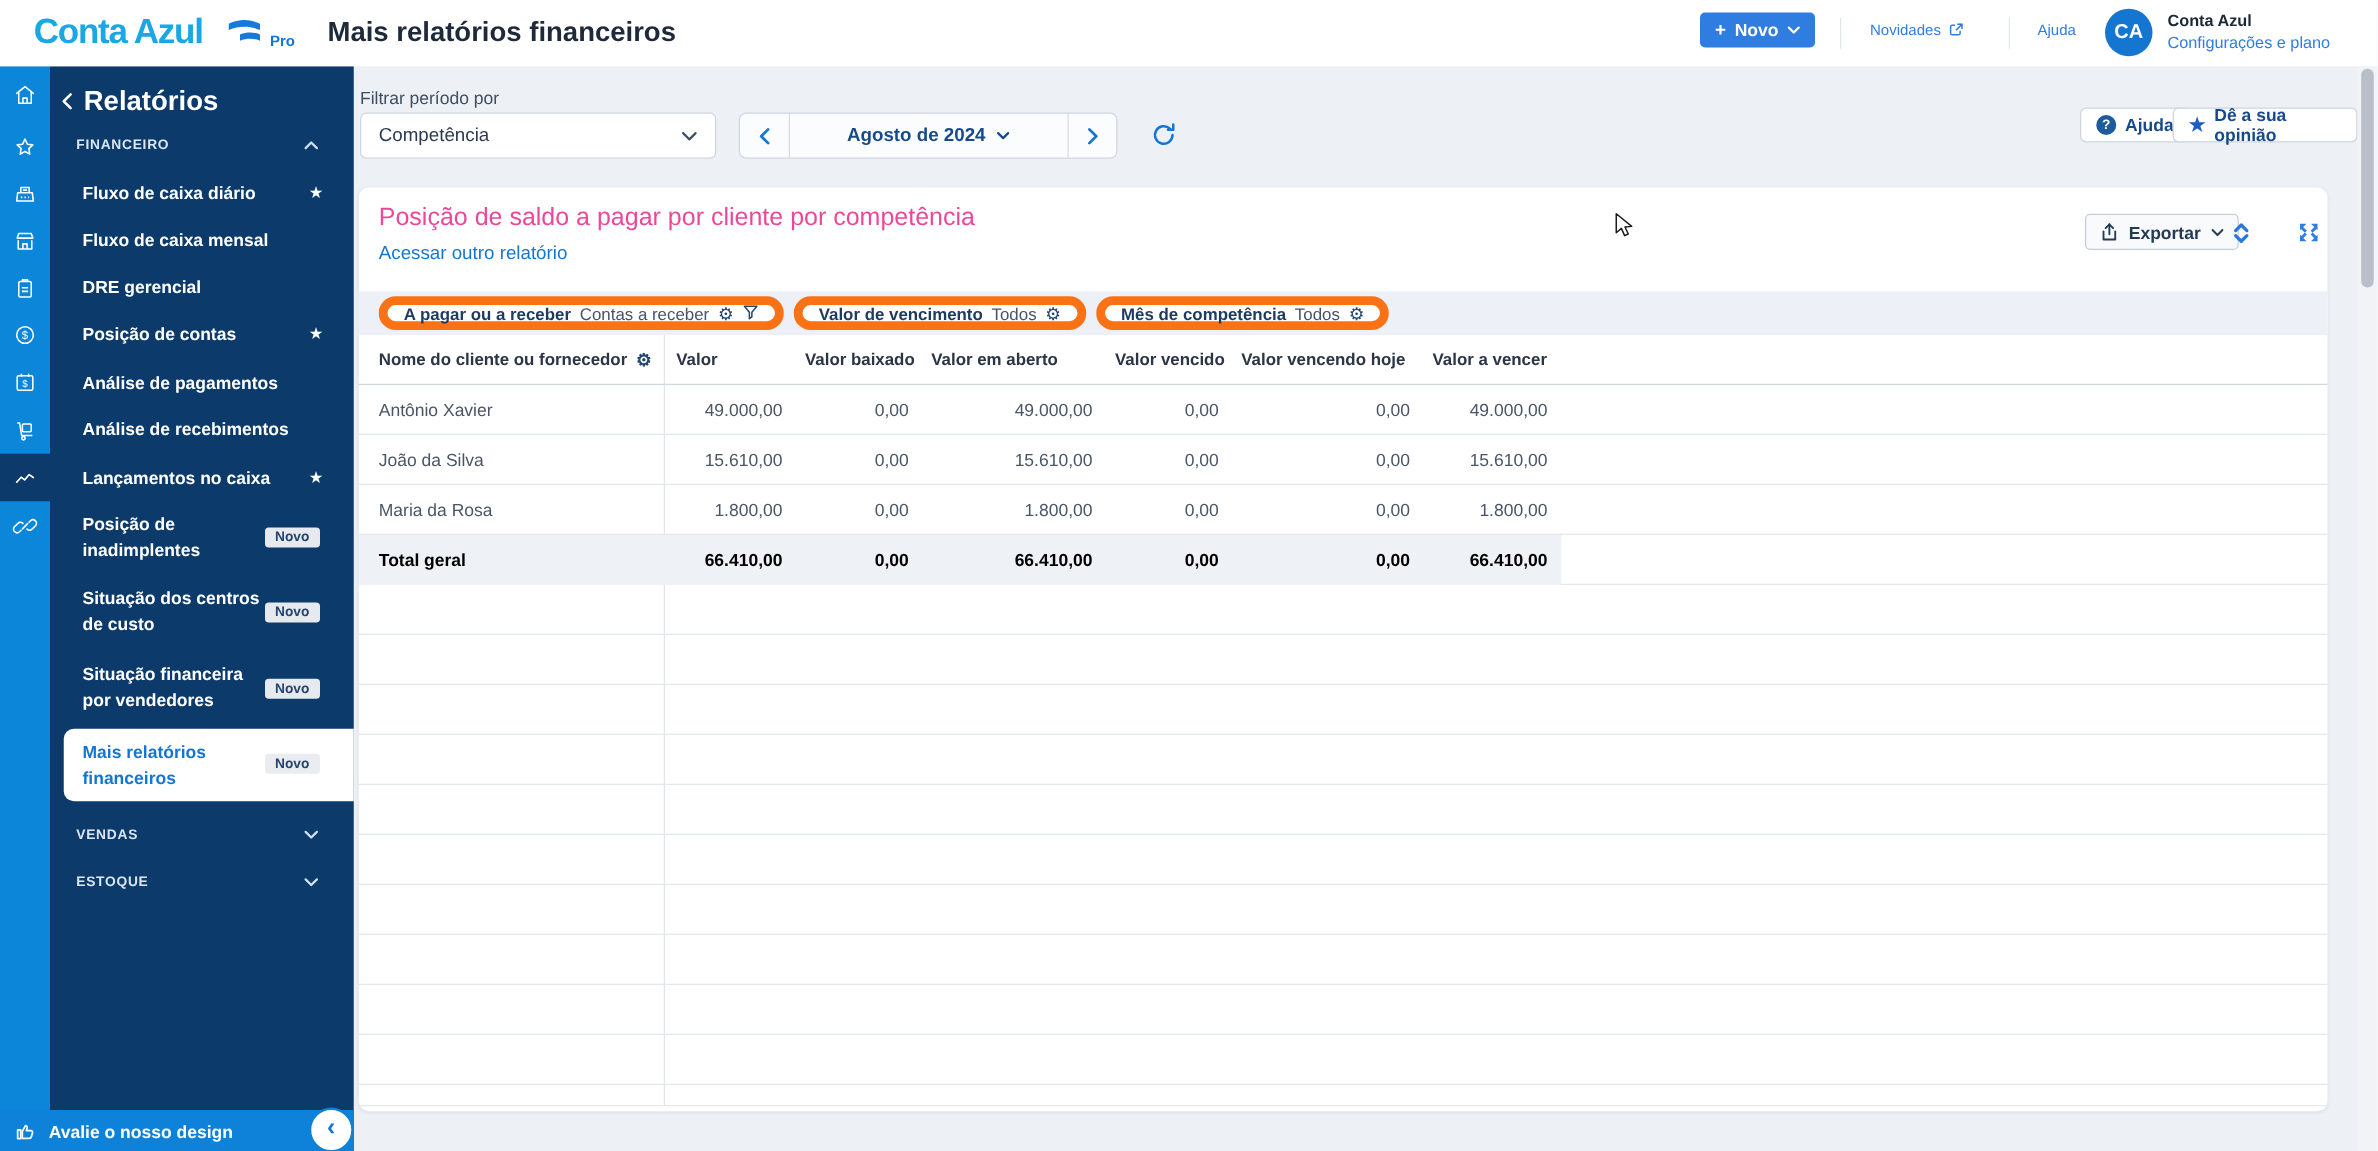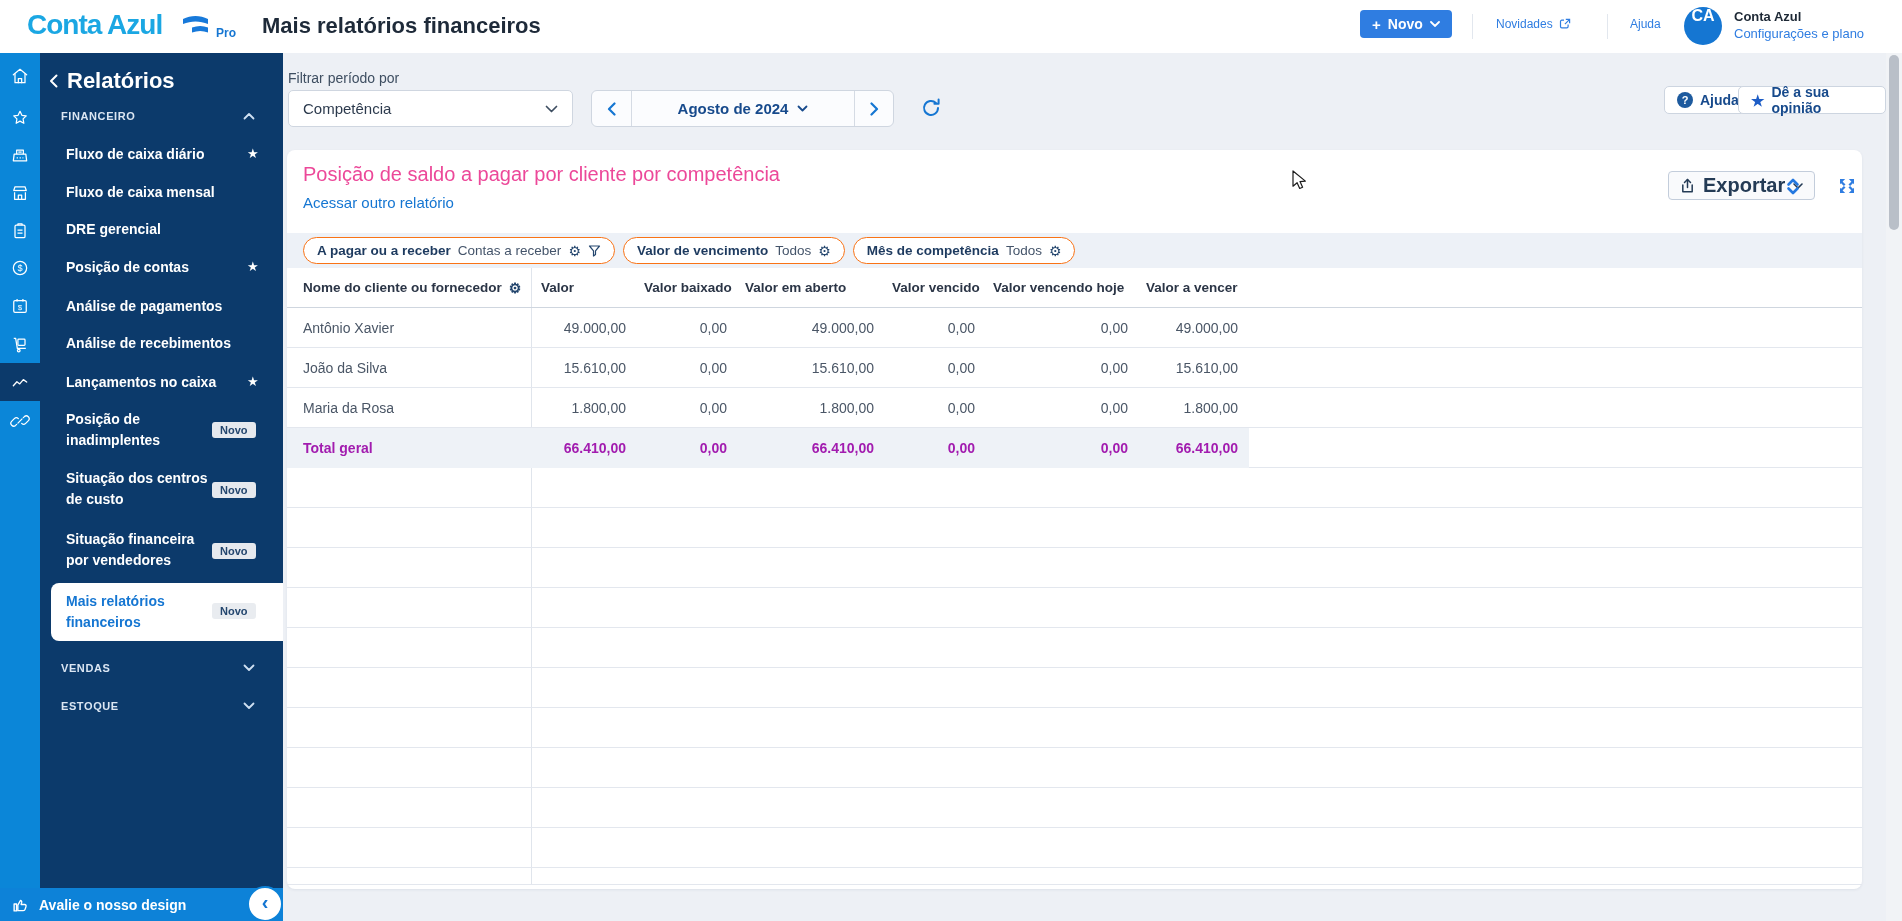--- a/index.html
+++ b/index.html
@@ -9,21 +9,21 @@
 
   
   .topbar{position:absolute;left:0;top:0;width:1902px;height:53px;background:#fff;z-index:30}
   .logo-text{position:absolute;left:27px;top:9px;font-size:28px;font-weight:800;color:#1ba7e3;letter-spacing:-1px}
   .logo-mark{position:absolute;left:182px;top:14px}
   .logo-pro{position:absolute;left:216px;top:26px;font-size:12px;font-weight:700;color:#1576d2}
   .page-title{position:absolute;left:262px;top:13px;font-size:22px;font-weight:600;color:#1e2a39}
   .novo-btn{position:absolute;left:1360px;top:10px;height:28px;padding:0 12px;background:#2f7de1;border:none;border-radius:4px;color:#fff;font-size:14px;font-weight:700;display:flex;align-items:center;gap:7px;cursor:pointer}
   .tb-sep{position:absolute;top:14px;width:1px;height:25px;background:#e2e7ee}
   .tb-link{position:absolute;top:17px;font-size:12px;color:#2f7de1;display:flex;align-items:center;gap:6px;cursor:pointer;text-decoration:none}
-  .avatar{position:absolute;left:1684px;top:7px;width:38px;height:38px;border-radius:50%;background:#1576d2;color:#fff;font-size:16px;font-weight:700;display:flex;justify-content:center}
+  .avatar{position:absolute;left:1684px;top:7px;width:38px;height:38px;border-radius:50%;background:#1576d2;color:#fff;font-size:16px;font-weight:700;display:flex;align-items:center;justify-content:center}
   .acct-name{position:absolute;left:1734px;top:9px;font-size:13px;font-weight:700;color:#1d2835}
   .acct-link{position:absolute;left:1734px;top:26px;font-size:13px;color:#2f7de1;cursor:pointer}
 
   
   .rail{position:absolute;left:0;top:53px;width:40px;height:868px;background:#0b86d8;z-index:10}
   .rail-cell{position:absolute;left:0;width:40px;height:38px;display:flex;align-items:center;justify-content:center;cursor:pointer}
   .rail-cell.active{background:#0c3a6b}
 
   
   .sidenav{position:absolute;left:40px;top:53px;width:243px;height:868px;background:#0c3a6b;z-index:10}
@@ -55,39 +55,39 @@
   .dg-mid .val{font-size:15px;font-weight:700;color:#174a8c}
   .refresh{position:absolute;left:637px;top:44px;cursor:pointer}
   .pill-btn{position:absolute;top:33px;height:28px;background:#fff;border:1px solid #cdd5e0;border-radius:5px;display:flex;align-items:center;gap:7px;padding:0 12px;font-size:14px;font-weight:600;color:#174a8c;cursor:pointer}
   .qmark{width:16px;height:16px;border-radius:50%;background:#1d5a9e;color:#fff;font-size:11px;font-weight:700;display:flex;align-items:center;justify-content:center}
   .opstar{color:#1d5dc6;font-size:15px;line-height:1}
 
   
   .card{position:absolute;left:4px;top:97px;width:1575px;height:739px;background:#fff;border-radius:8px;box-shadow:0 1px 3px rgba(20,40,80,.07)}
   .rep-title{position:absolute;left:16px;top:13px;font-size:20px;font-weight:500;color:#ec4899}
   .rep-link{position:absolute;left:16px;top:44px;font-size:15px;color:#1576d2;cursor:pointer}
-  .export-btn{position:absolute;left:1381px;top:21px;height:29px;padding:0 11px;background:#f9fafc;border:1px solid #c3cddb;border-radius:4px;display:flex;align-items:center;gap:8px;font-size:20px;font-weight:600;color:#243b55;cursor:pointer}
+  .export-btn{position:absolute;left:1381px;top:21px;height:29px;padding:0 11px;background:#f9fafc;border:1px solid #c3cddb;border-radius:4px;display:flex;align-items:center;gap:8px;font-size:14px;font-weight:600;color:#243b55;cursor:pointer}
   .icon-btn{position:absolute;top:26px;cursor:pointer}
   .chipbar{position:absolute;left:0;top:83px;width:1575px;height:35px;background:#edf1f7;display:flex;align-items:center;gap:8px;padding-left:16px}
-  .chip{height:27px;background:#fff;border:1px solid #f97316;border-radius:14px;display:flex;align-items:center;gap:7px;padding:0 13px;cursor:pointer}
+  .chip{height:27px;background:#fff;border:7px solid #f97316;border-radius:14px;display:flex;align-items:flex-start;gap:7px;padding:0 13px;cursor:pointer}
   .chip .lbl{font-size:13.5px;font-weight:700;color:#1d3a5f}
   .chip .val{font-size:13.5px;color:#44546a}
   .gear{font-size:14px;color:#24466e;line-height:1;cursor:pointer}
 
   
   .vline{position:absolute;left:244px;top:118px;width:1px;height:617px;background:#e0e5ec}
   .trow{position:absolute;left:0;width:1575px;height:40px;display:flex;align-items:center;border-bottom:1px solid #e3e7ee}
   .thead{top:118px;border-bottom:1px solid #cfd6df}
   .th{font-size:13.5px;font-weight:700;color:#2b3546;padding-left:10px}
   .th.first{padding-left:16px;display:flex;align-items:center;gap:7px}
   .td{font-size:14px;color:#4a5666}
   .td.name{padding-left:16px}
   .td.num{text-align:right;padding-right:8px}
   .w0{width:244px}.w1{width:103px}.w2{width:101px}.w3{width:147px}.w4{width:101px}.w5{width:153px}.w6{width:110px}
-  .total .td{font-weight:700;color:#a21caf}
+  .total .td{font-weight:700;color:#000000}
   .total-bg{position:absolute;left:0;top:0;width:962px;height:40px;background:#eef2f7;z-index:-1}
   .trow.total{z-index:0}
   .empty-row{position:absolute;left:0;width:1575px;border-bottom:1px solid #e3e7ee}
 
   
   .scrolltrack{position:absolute;left:1886px;top:53px;width:16px;height:868px;background:#f1f3f6}
   .scrollthumb{position:absolute;left:3px;top:2px;width:10px;height:175px;background:#b9bfc8;border-radius:5px;cursor:pointer}
 
   .cursor{position:absolute;left:1292px;top:170px;z-index:90;pointer-events:none}
 </style>

